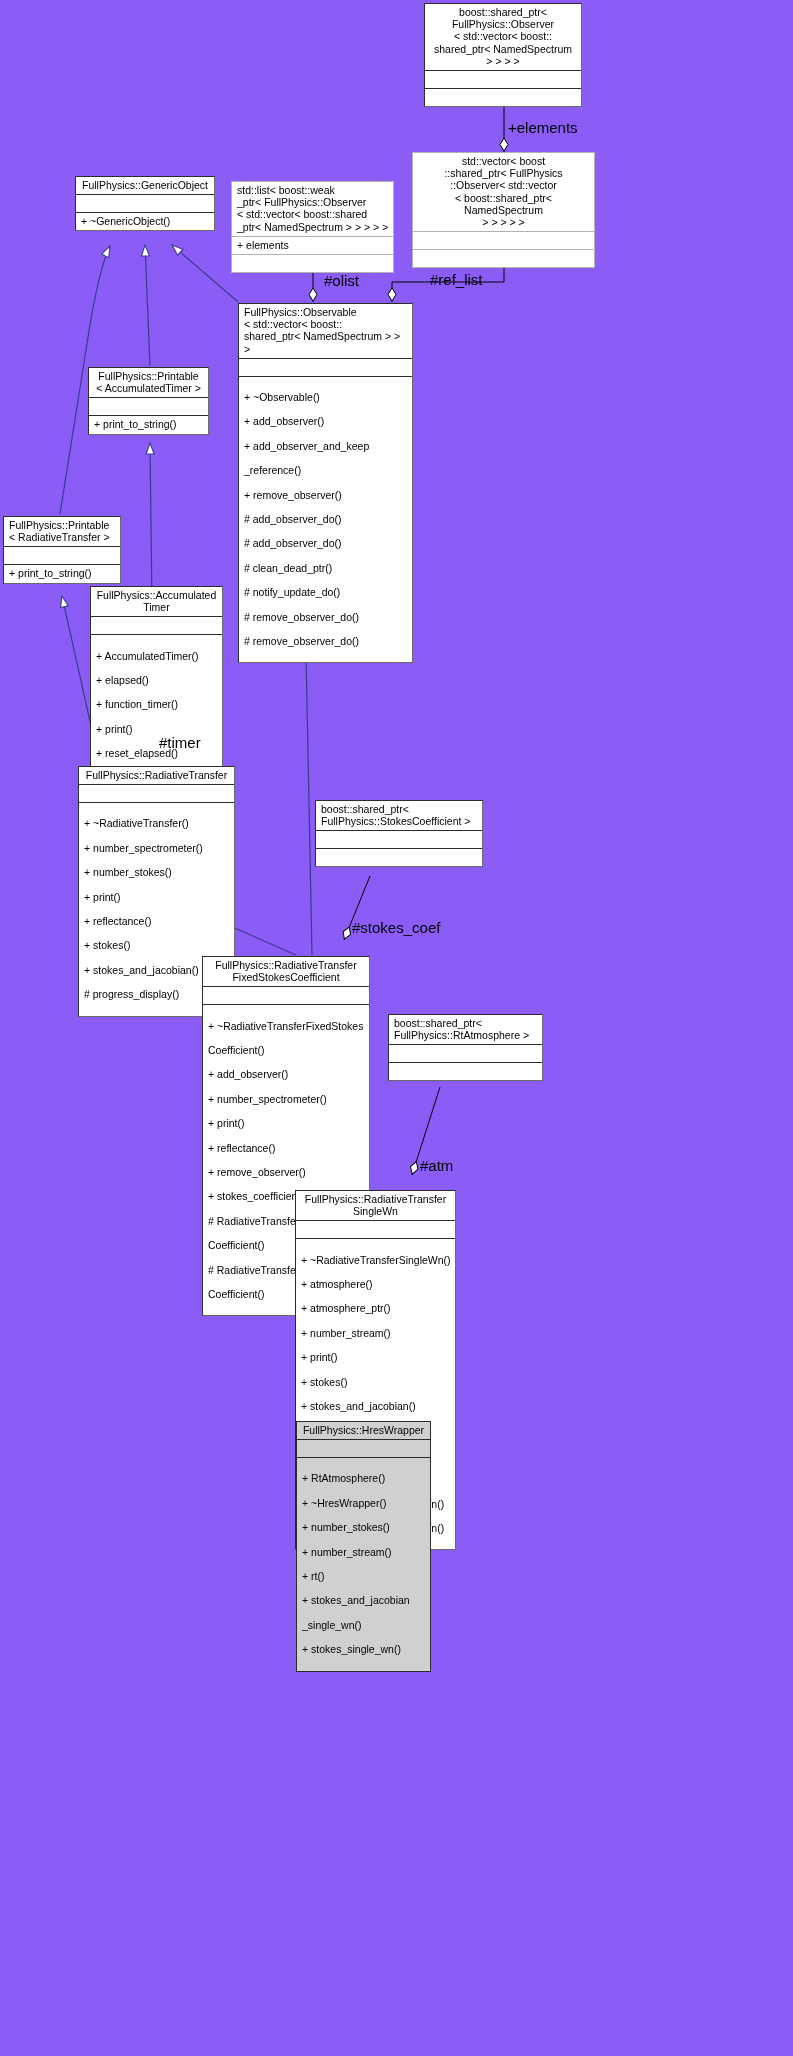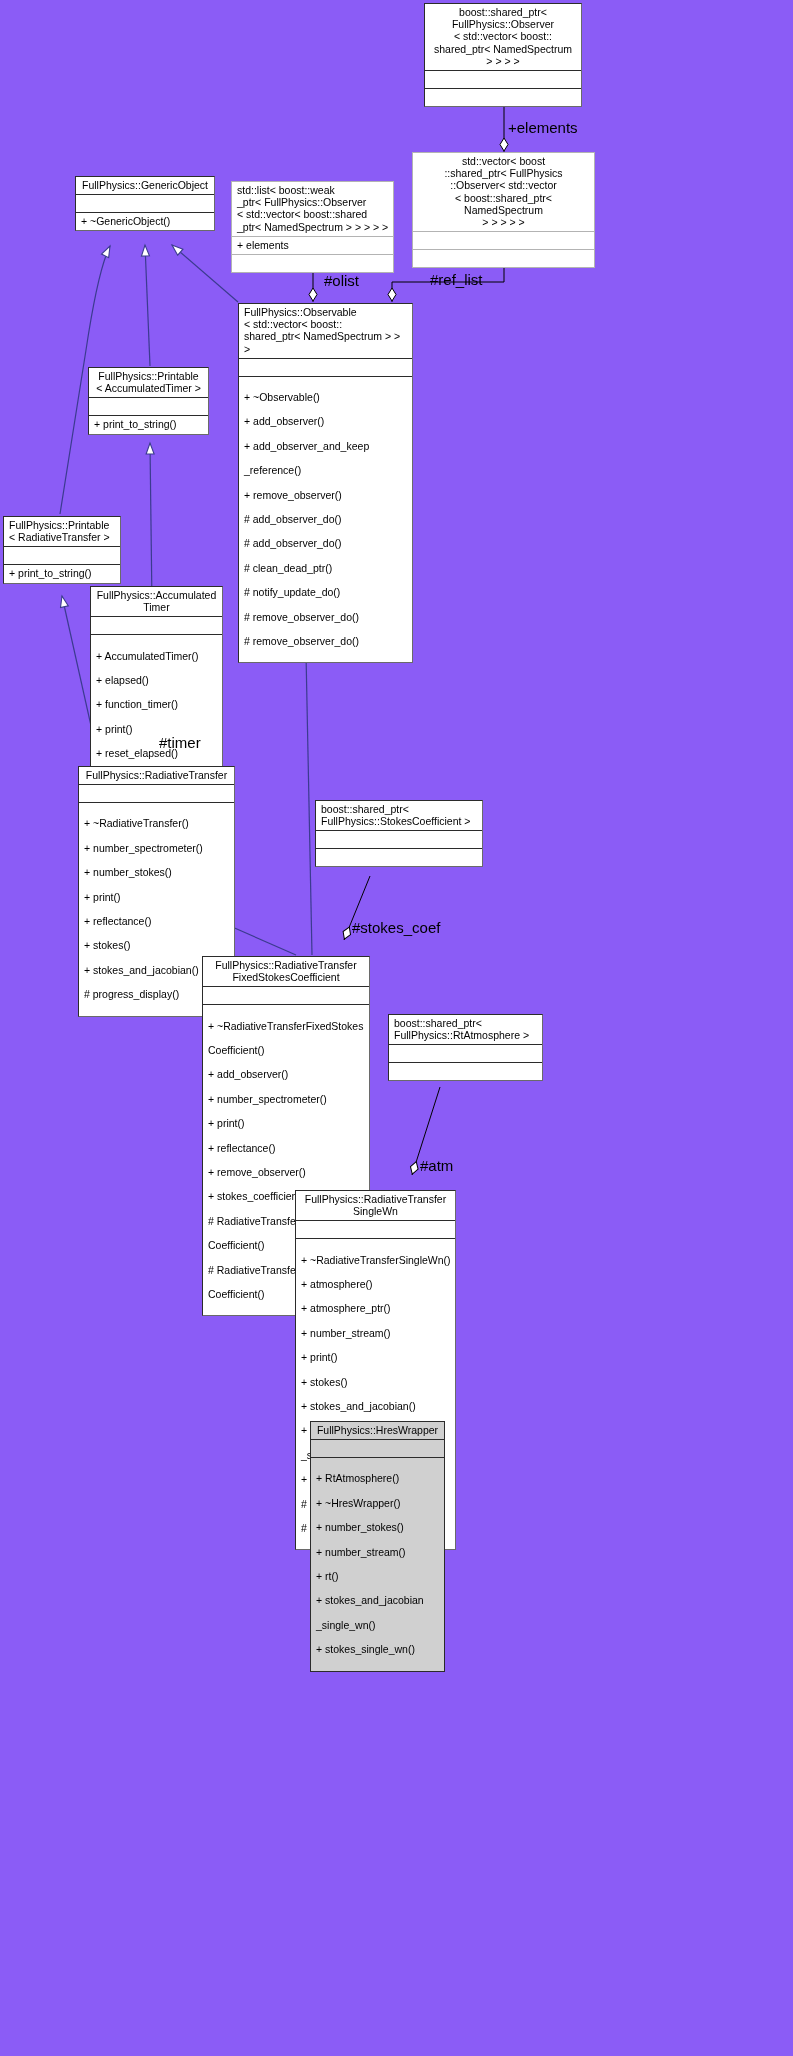--- a/index.html
+++ b/index.html
@@ -325,21 +325,21 @@
       <div>+ stokes()</div>
       <div>+ stokes_and_jacobian()</div>
       <div>+ stokes_and_jacobian</div>
       <div>_single_wn()</div>
       <div>+ stokes_single_wn()</div>
       <div># RadiativeTransferSingleWn()</div>
       <div># RadiativeTransferSingleWn()</div>
     </div>
   </div>
 
-  <div class="uml focus" style="left:310px; top:1421px; width:135px;">
+  <div class="uml focus" style="left:296px; top:1421px; width:135px;">
     <div class="title">FullPhysics::HresWrapper</div>
     <div class="sep"></div>
     <div class="attrs empty"></div>
     <div class="sep"></div>
     <div class="ops">
       <div>+ RtAtmosphere()</div>
       <div>+ ~HresWrapper()</div>
       <div>+ number_stokes()</div>
       <div>+ number_stream()</div>
       <div>+ rt()</div>

